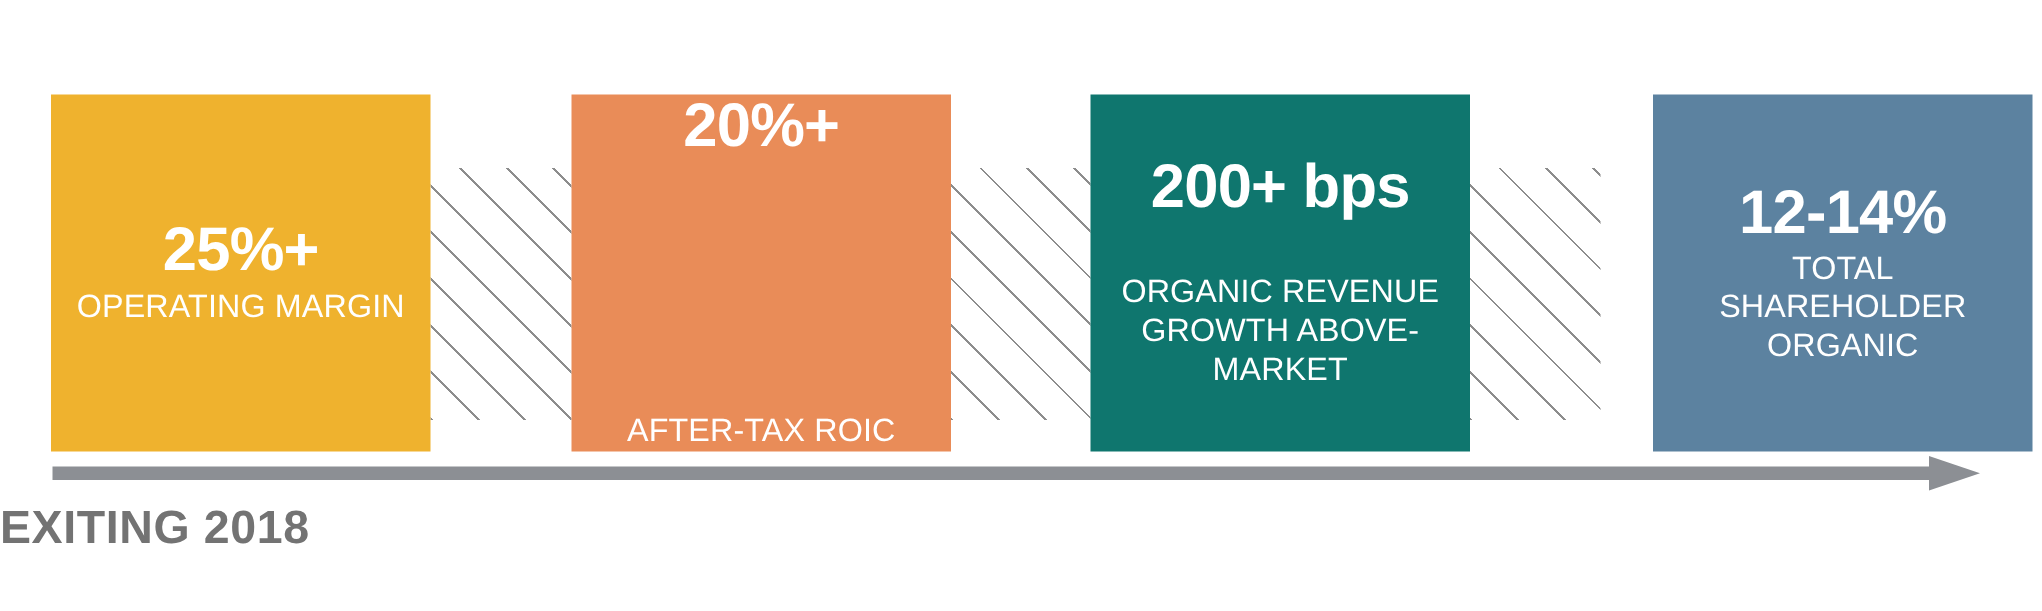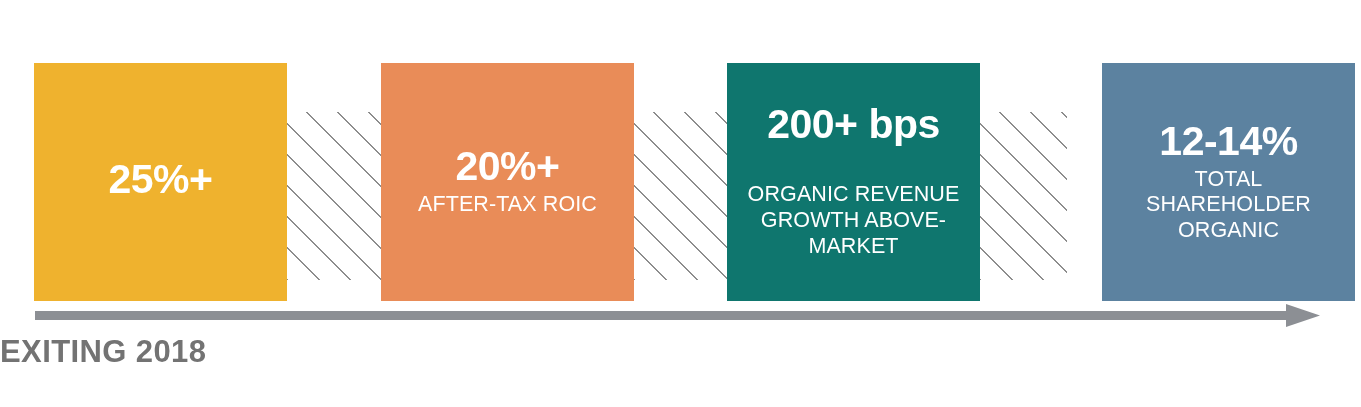--- a/index.html
+++ b/index.html
@@ -99,23 +99,24 @@
 <body>
 
 <div id="stage">
 
   <div class="hatch" style="left:287px; width:94px;"></div>
   <div class="hatch" style="left:634px; width:93px;"></div>
   <div class="hatch" style="left:980px; width:87px;"></div>
 
   <div class="panel p1" style="left:34px; background:#efb22e;">
     <div class="value">25%+</div>
+    <div class="label">OPERATING MARGIN</div>
   </div>
 
-  <div class="panel p2" style="left:381px; background:#e98c58;">
+  <div class="panel p2" style="left:381px; background:#e98c58;justify-content:space-between;">
     <div class="value">20%+</div>
     <div class="label">AFTER-TAX ROIC</div>
   </div>
 
   <div class="panel p3" style="left:727px; background:#0f766e;">
     <div class="value">200+ bps</div>
     <div class="label" style="max-width:225px;margin-top:32px;">ORGANIC REVENUE GROWTH ABOVE-MARKET</div>
   </div>
 
   <div class="panel p4" style="left:1067px; background:#5c82a0;margin-left:35px;">

